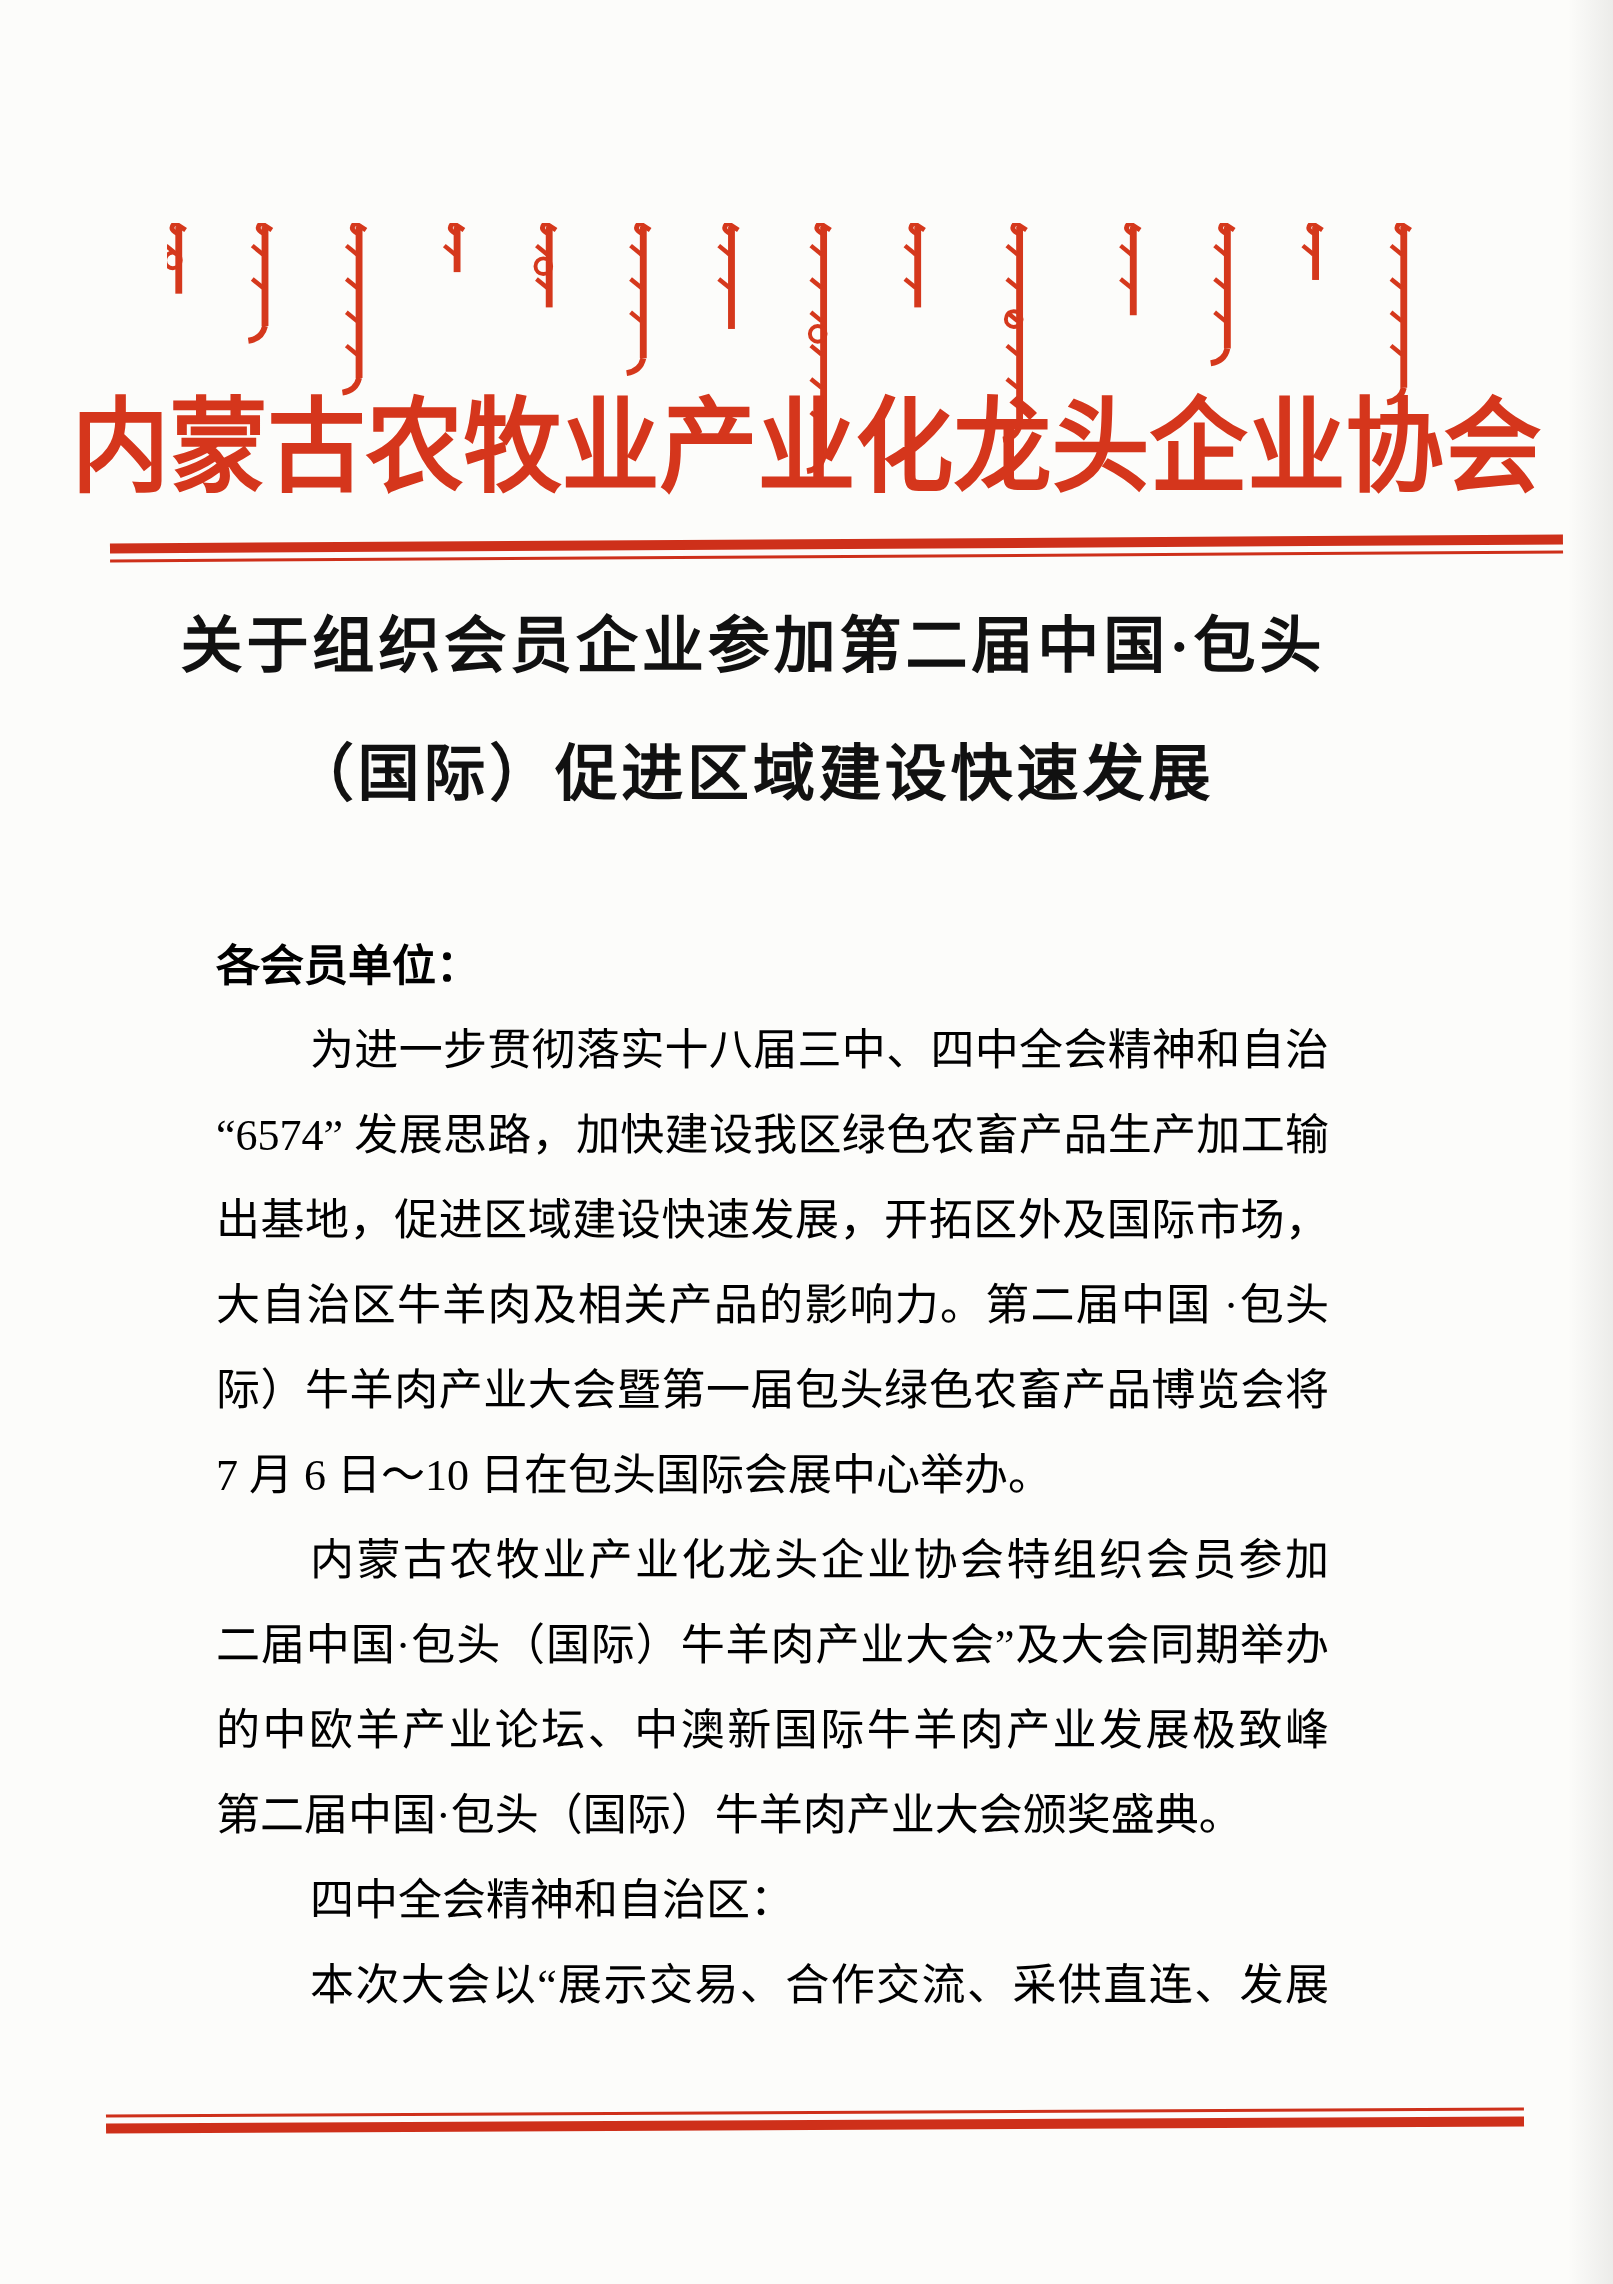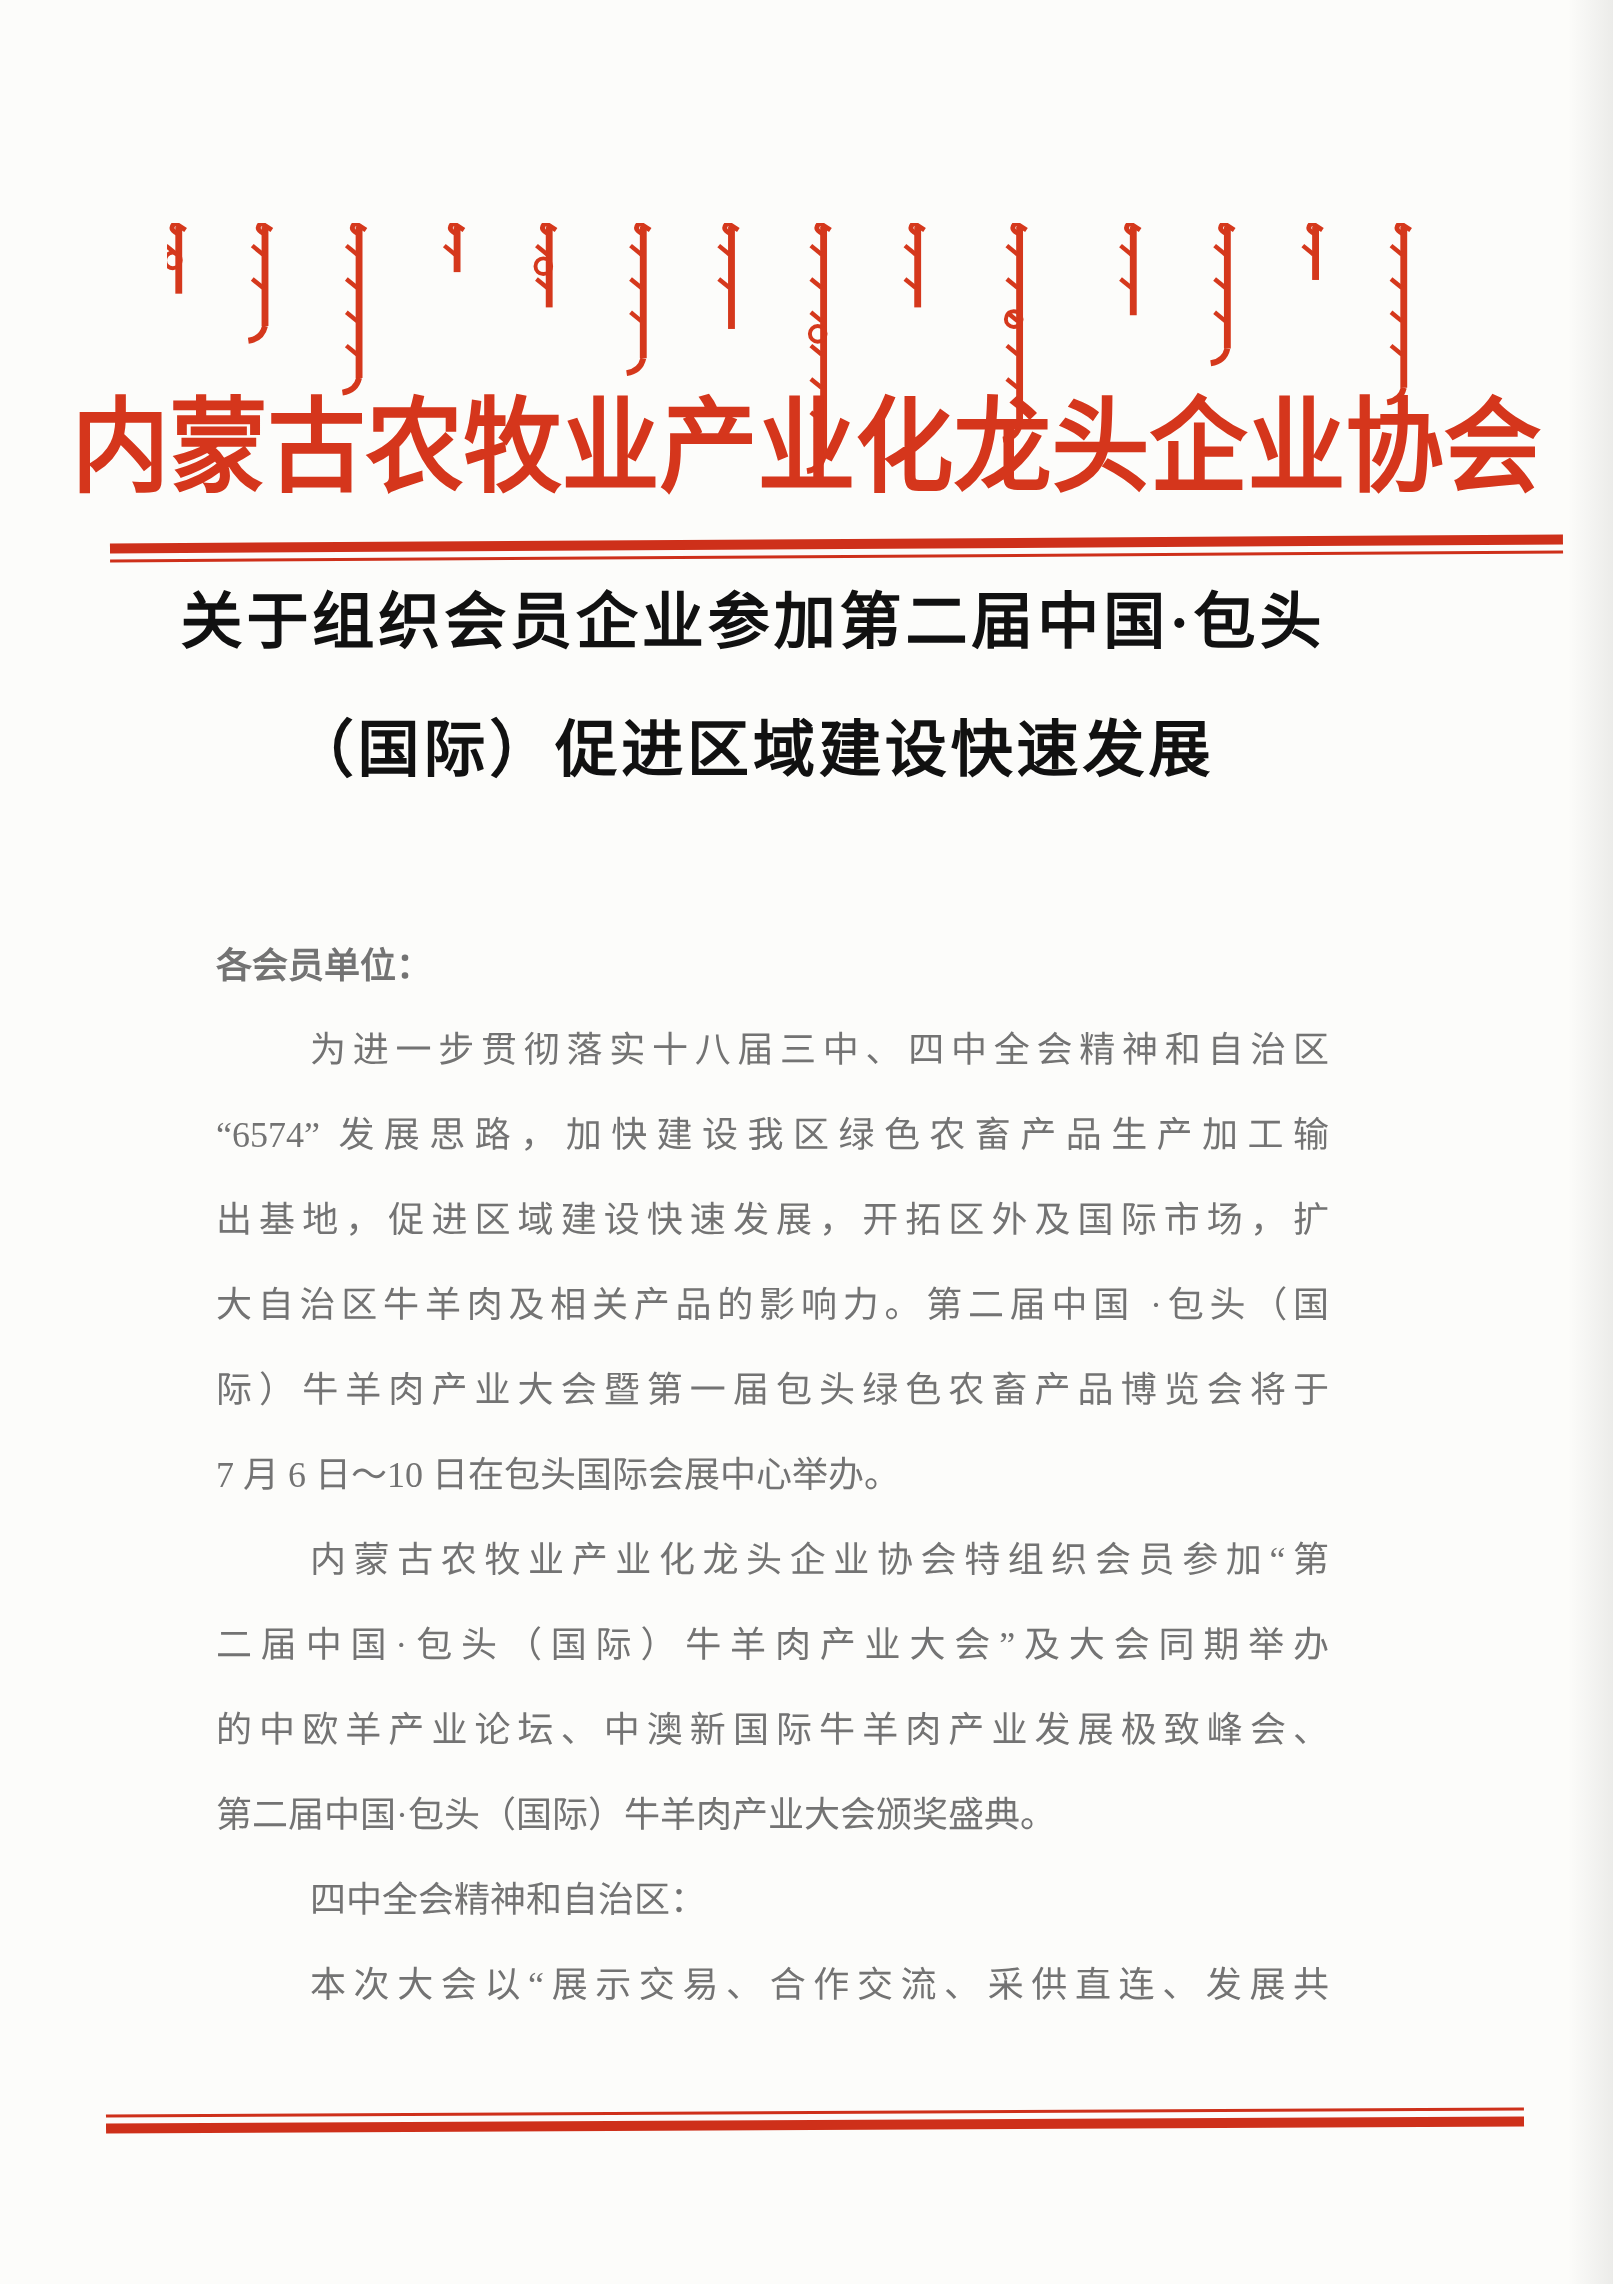--- a/index.html
+++ b/index.html
@@ -36,30 +36,30 @@
   .rule{position:absolute;}
   .rule-top{left:110px;top:539px;width:1453px;transform:rotate(-0.35deg);}
   .rule-bottom{left:106px;top:2111px;width:1418px;transform:rotate(-0.28deg);}
   .rl{background:#ce301a;}
   .rl.thick{height:9.8px;}
   .rl.thin{height:2.9px;}
   .rule-top .thin{margin-top:5.9px;}
   .rule-bottom .thick{margin-top:5.9px;}
   
   .doc-title{
-    position:absolute;left:0;top:568px;width:1506px;
+    position:absolute;left:0;top:592px;width:1506px;
     text-align:center;color:#111;font-weight:bold;
     font-size:62px;letter-spacing:3.9px;white-space:nowrap;
   }
   .doc-title .t1{line-height:108px;}
   .doc-title .t2{line-height:108px;margin-top:19.6px;}
   
   .body-block{
     position:absolute;left:216px;top:923px;width:1113px;
-    color:#737373;font-size:36px;
+    color:#000000;font-size:44px;
   }
   .line{
     height:85px;line-height:85px;
     overflow:hidden;white-space:normal;
   }
   .line.j{text-align:justify;text-align-last:justify;}
   .line.in{text-indent:94px;}
   .line.b{font-weight:bold;font-family:"Liberation Sans","DejaVu Sans",sans-serif;}
 </style>
 </head>

